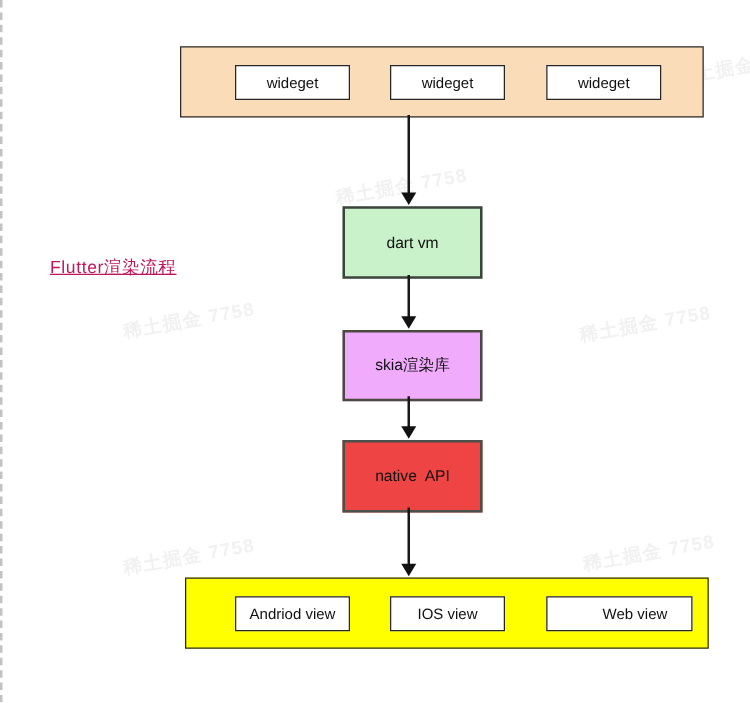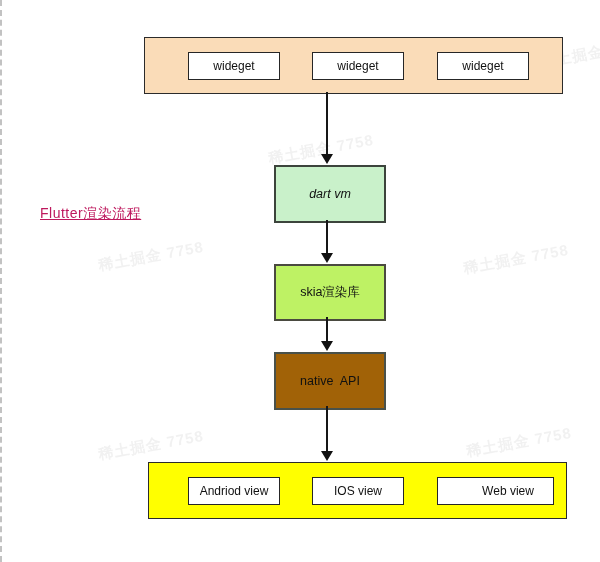--- a/index.html
+++ b/index.html
@@ -46,23 +46,23 @@
   .band-platforms .pos-1{left:163px;}
   .band-platforms .pos-2{left:288px;padding-left:25px;}
   
   .node{
     position:absolute;left:274px;width:108px;height:54px;
     border:2px solid #3c443c;
     display:flex;align-items:center;justify-content:center;
     font-size:12.5px;white-space:pre;
     z-index:1;
   }
-  .node-dart{top:165px;background:#c9f1ca;font-style:italic;}
-  .node-skia{top:264px;height:53px;background:#bef264;border-color:#4a4a40;}
-  .node-native{top:352px;background:#a16207;border-color:#49514a;}
+  .node-dart{top:165px;background:#c9f1ca;}
+  .node-skia{top:264px;height:53px;background:#f0abfc;border-color:#4a4a40;}
+  .node-native{top:352px;background:#ef4444;border-color:#49514a;}
   
   .arrow{position:absolute;left:320px;width:14px;z-index:1;}
   .arrow .shaft{
     position:absolute;left:6px;top:0;bottom:8px;width:2px;background:#171717;
   }
   .arrow .head{
     position:absolute;left:1px;bottom:0;width:0;height:0;
     border-left:6px solid transparent;border-right:6px solid transparent;
     border-top:10px solid #111;
   }

